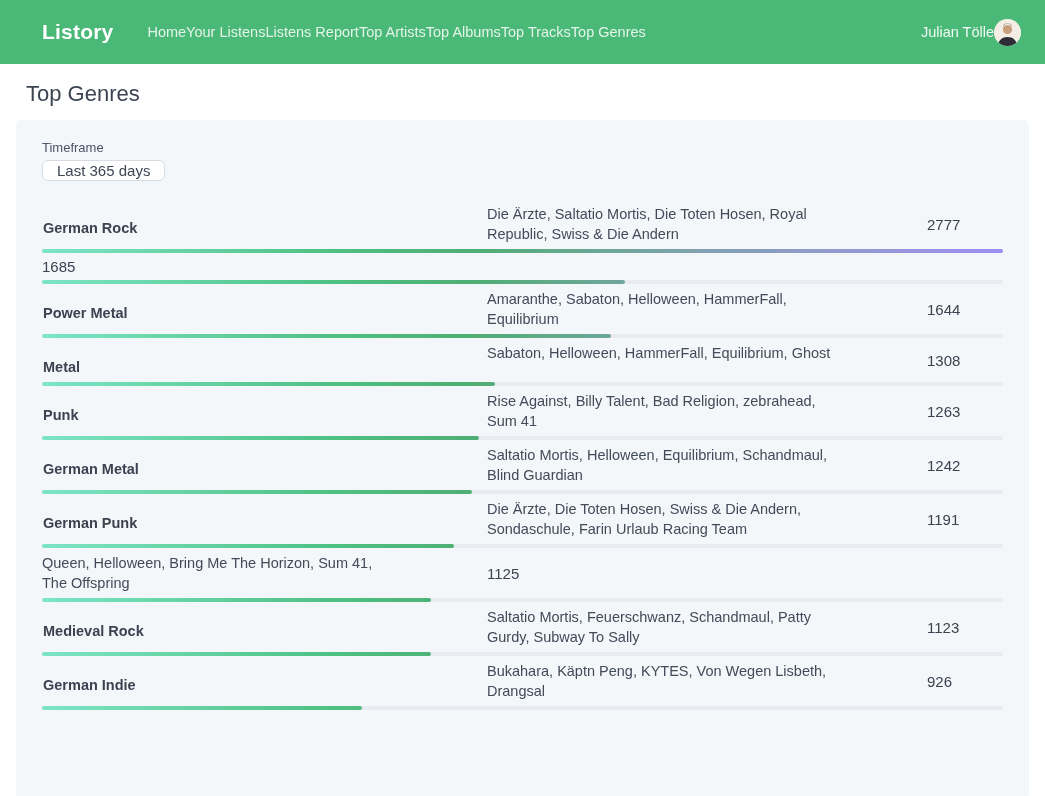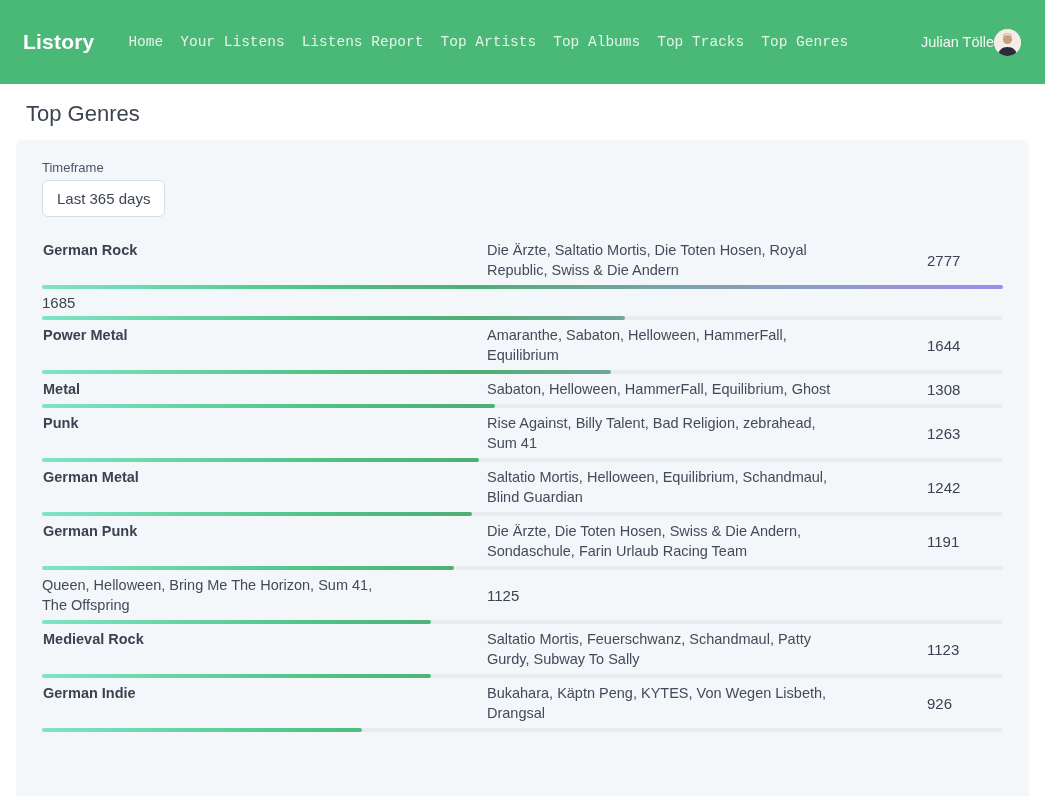--- a/index.html
+++ b/index.html
@@ -7,40 +7,38 @@
     padding: 0;
     width: 1045px;
     height: 796px;
     overflow: hidden;
     background: #ffffff;
     font-family: "Liberation Sans", sans-serif;
   }
 
   
   .navbar {
-    height: 84px;
+    height: 64px;
     background: #4ab876;
     display: flex;
     align-items: center;
-    padding: 0 24px 0 23px;
+    padding: 0 24px 0 42px;
     box-sizing: border-box;
   }
   .brand {
     color: #ffffff;
     font-size: 21px;
     font-weight: bold;
     letter-spacing: 0.2px;
     margin-right: 34px;
     cursor: pointer;
   }
   .nav-links {
     display: flex;
-    gap: 17px;
     align-items: flex-end;
-    font-family: Liberation Mono, monospace;
   }
   .nav-link {
     color: rgba(255, 255, 255, 0.85);
     font-size: 14.5px;
     text-decoration: none;
     cursor: pointer;
     white-space: nowrap;
   }
   .nav-right {
     margin-left: auto;
@@ -88,21 +86,21 @@
   .filter-label {
     display: block;
     font-size: 13px;
     color: #4a5568;
     margin-bottom: 5px;
   }
   .filter-button {
     background: #ffffff;
     border: 1px solid #d6dce4;
     border-radius: 6px;
-    height: 37px;
+    height: 21px;
     padding: 0 14px;
     font-family: inherit;
     font-size: 15px;
     color: #3d4553;
     cursor: pointer;
   }
 
   
   .genres-table { margin-top: 18px; }
   .genre-row {
@@ -111,20 +109,21 @@
     grid-template-columns: 445px 440px 1fr;
     align-items: start;
     padding: 5px 0 9px;
   }
   .genre-name {
     font-size: 14.5px;
     font-weight: bold;
     color: #3b4350;
     line-height: 20px;
     padding-left: 1px;
+    margin-top: 14px;
   }
   .genre-artists {
     font-size: 14.5px;
     color: #424b59;
     line-height: 20px;
     padding-right: 90px;
     box-sizing: border-box;
   }
   .genre-count {
     font-size: 15px;

